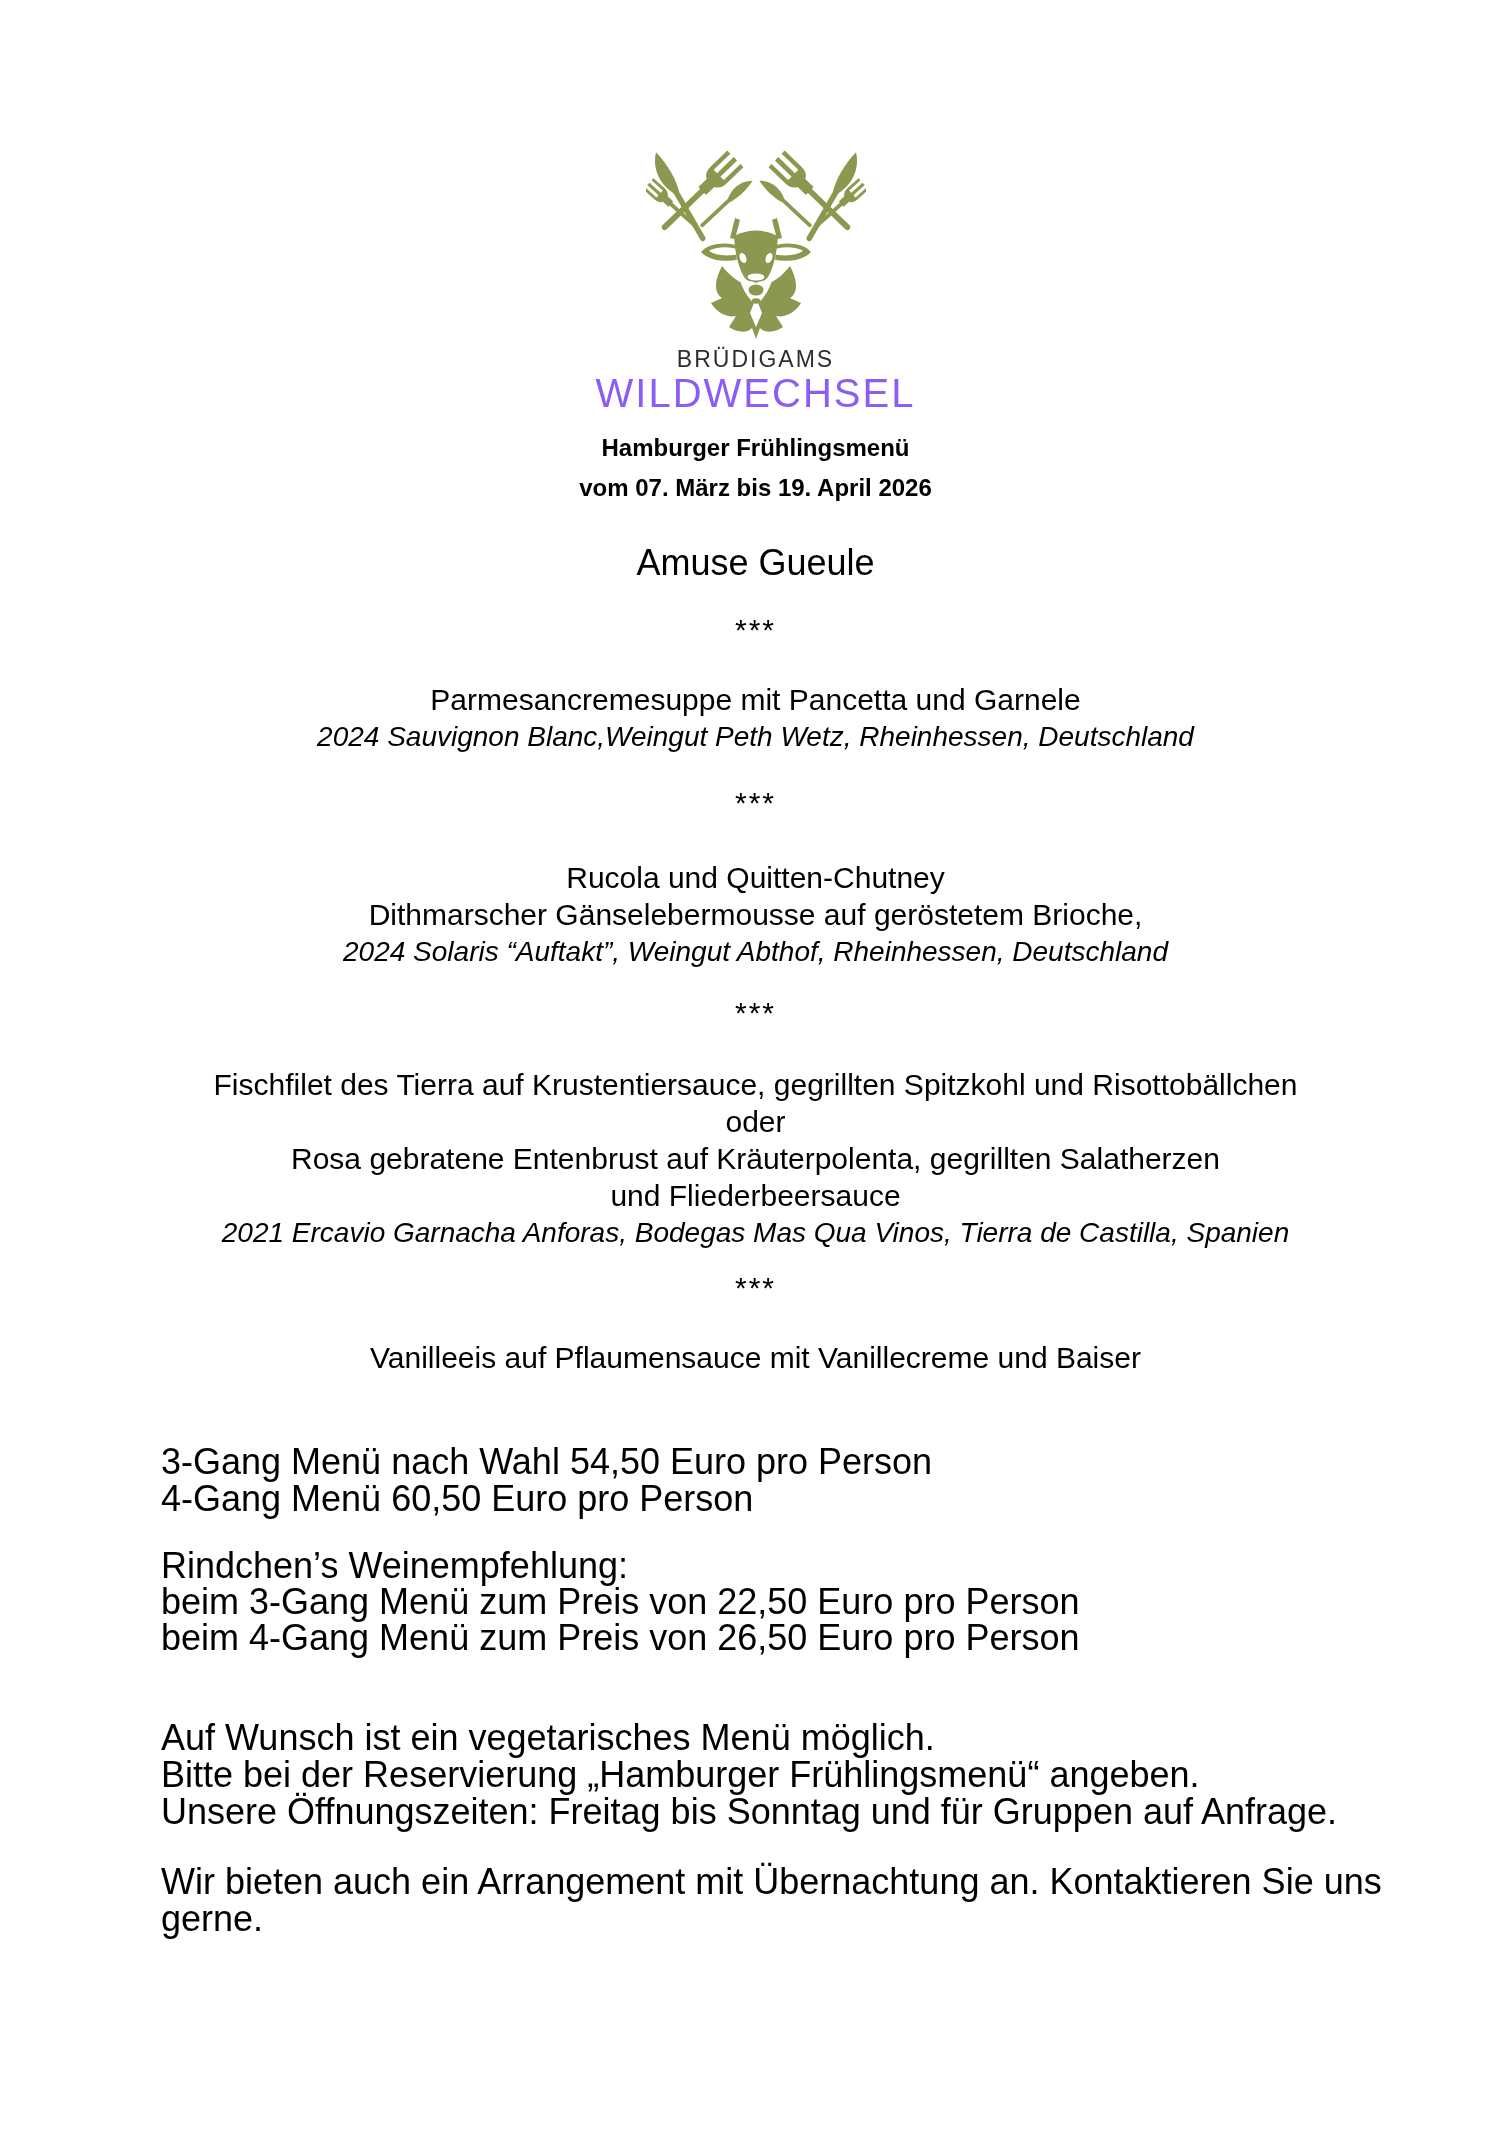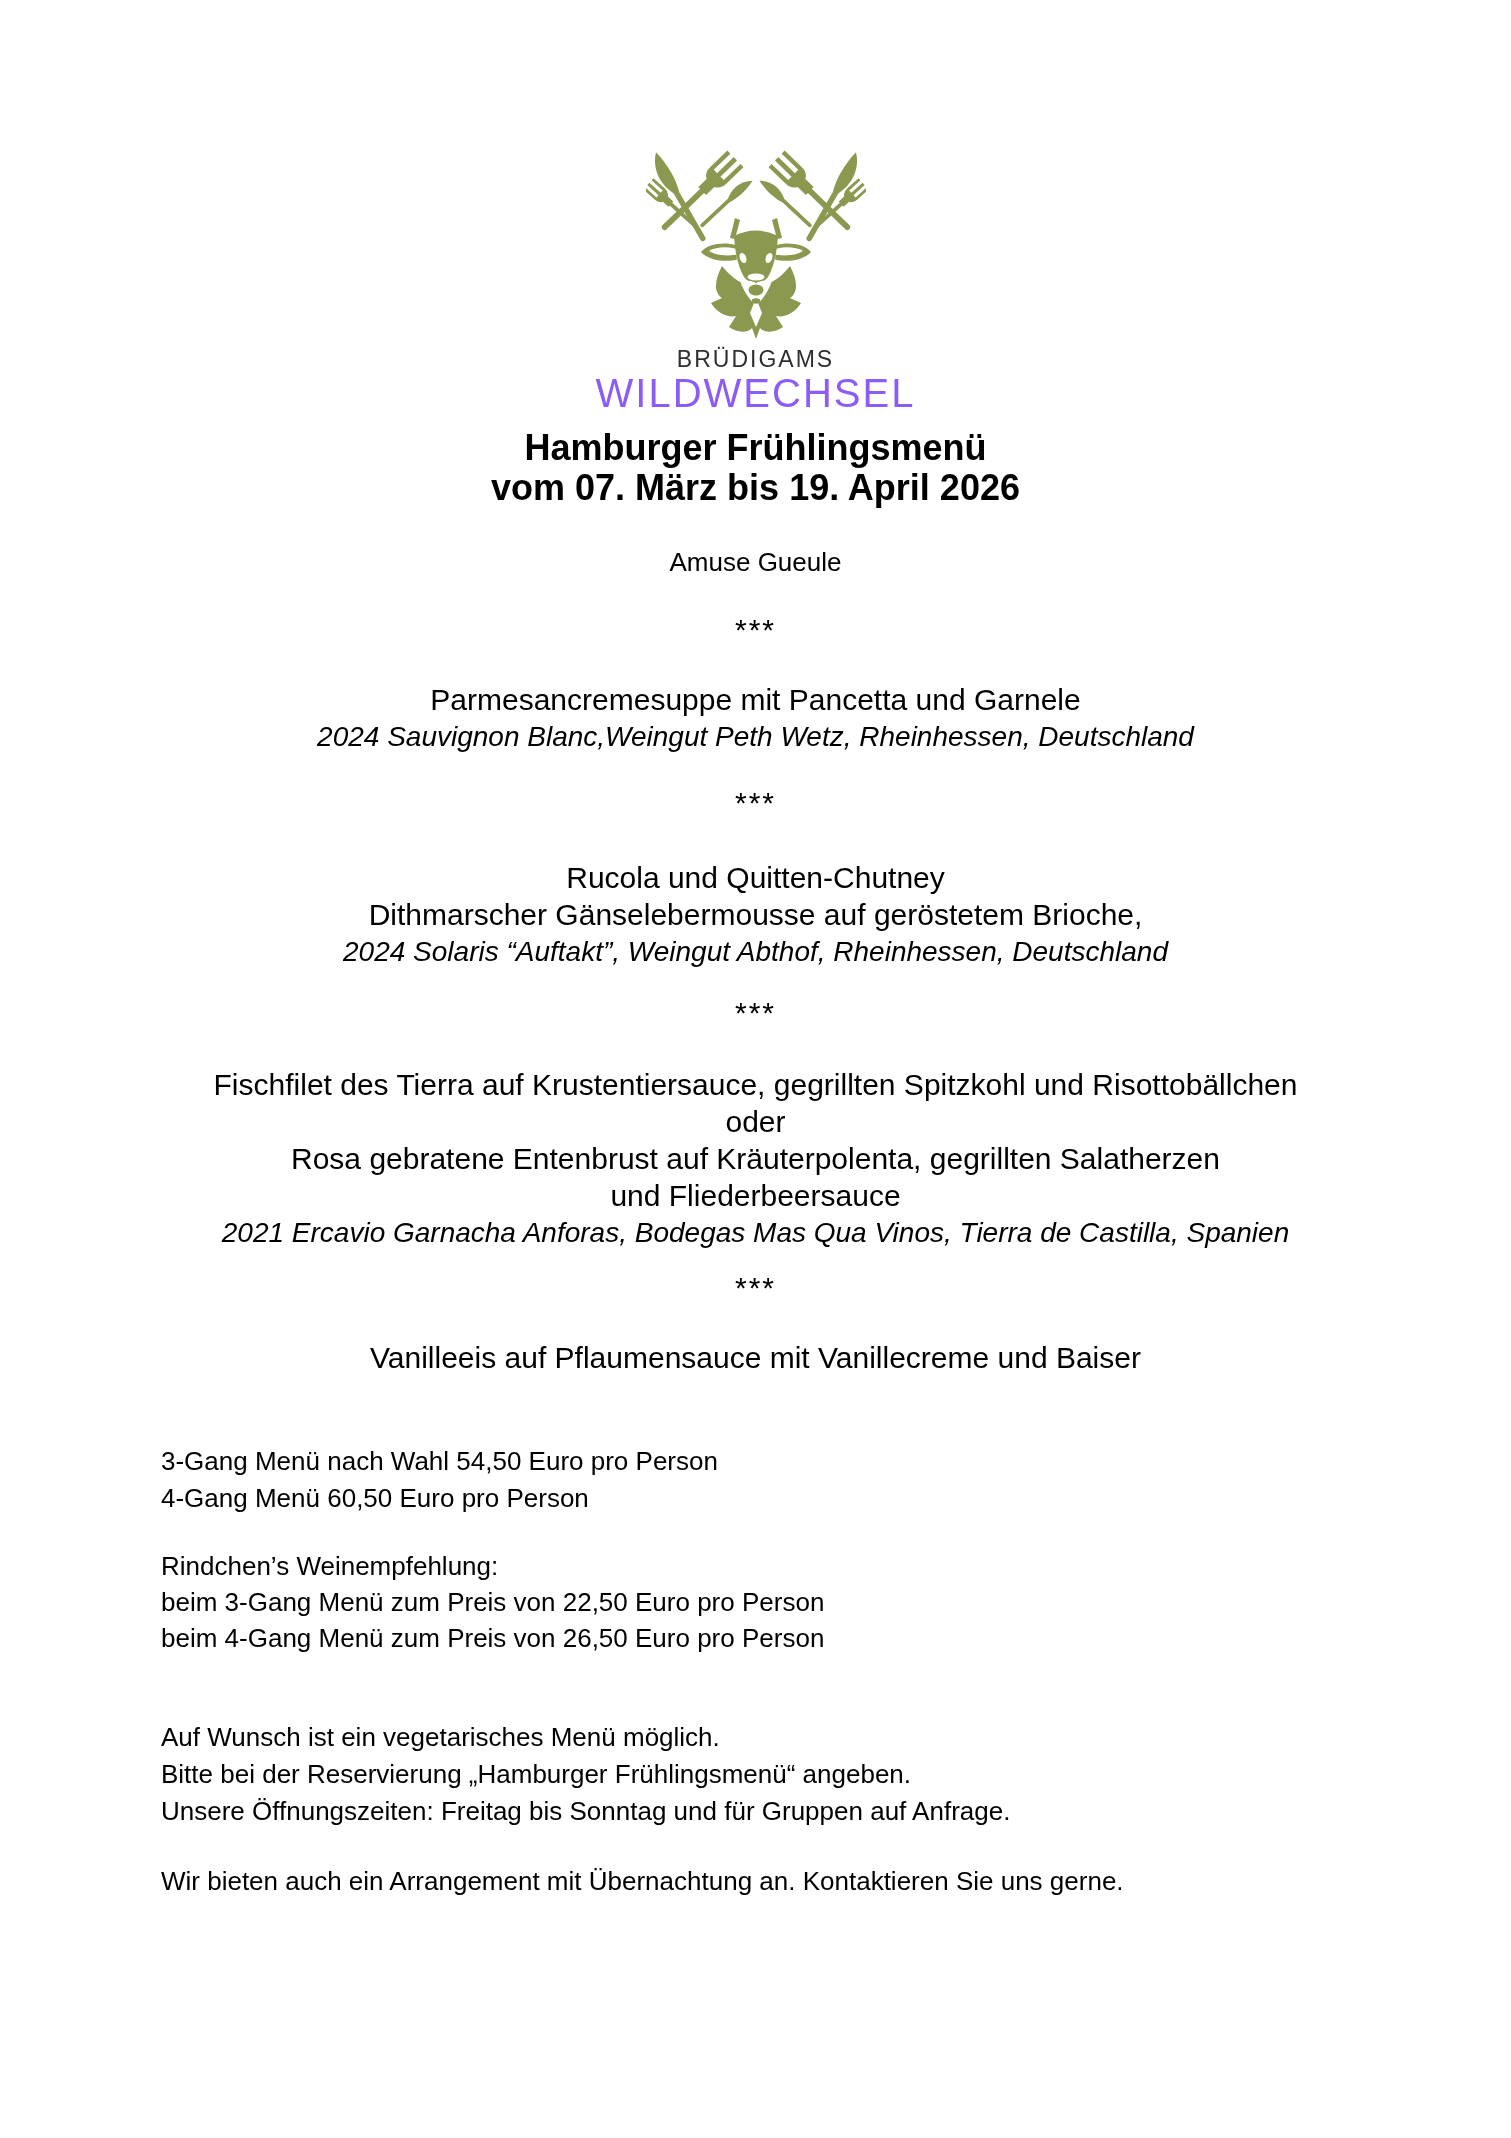--- a/index.html
+++ b/index.html
@@ -7,25 +7,25 @@
     position:relative;
     width:1511px;height:2138px;
     margin:0 auto;
     background:#ffffff;
     font-family:Liberation Sans, sans-serif;
     color:#000;
     overflow:hidden;
   }
   .abs{position:absolute;left:0;right:0;text-align:center;}
   .leftblock{position:absolute;left:161px;right:120px;text-align:left;}
-  .body-text{font-size:26px;line-height:37px;}
+  .body-text{font-size:36px;line-height:37px;}
   .dish{font-size:30px;line-height:37px;}
   .wine{font-size:28px;line-height:37px;font-style:italic;}
   .sep{font-size:30px;line-height:37px;letter-spacing:2px;}
-  .title{font-size:36px;line-height:40px;font-weight:bold;}
+  .title{font-size:24px;line-height:40px;font-weight:bold;}
   .brand-top{font-size:23px;line-height:26px;letter-spacing:2px;color:#2e2e2e;}
   .brand-main{font-size:40px;line-height:44px;letter-spacing:2px;color:#8b5cf6;}
   .logo-wrap{position:absolute;left:0;right:0;top:140px;display:flex;justify-content:center;}
 </style>
 </head>
 <body>
 
 <div class="page">
 
   <div class="logo-wrap">

